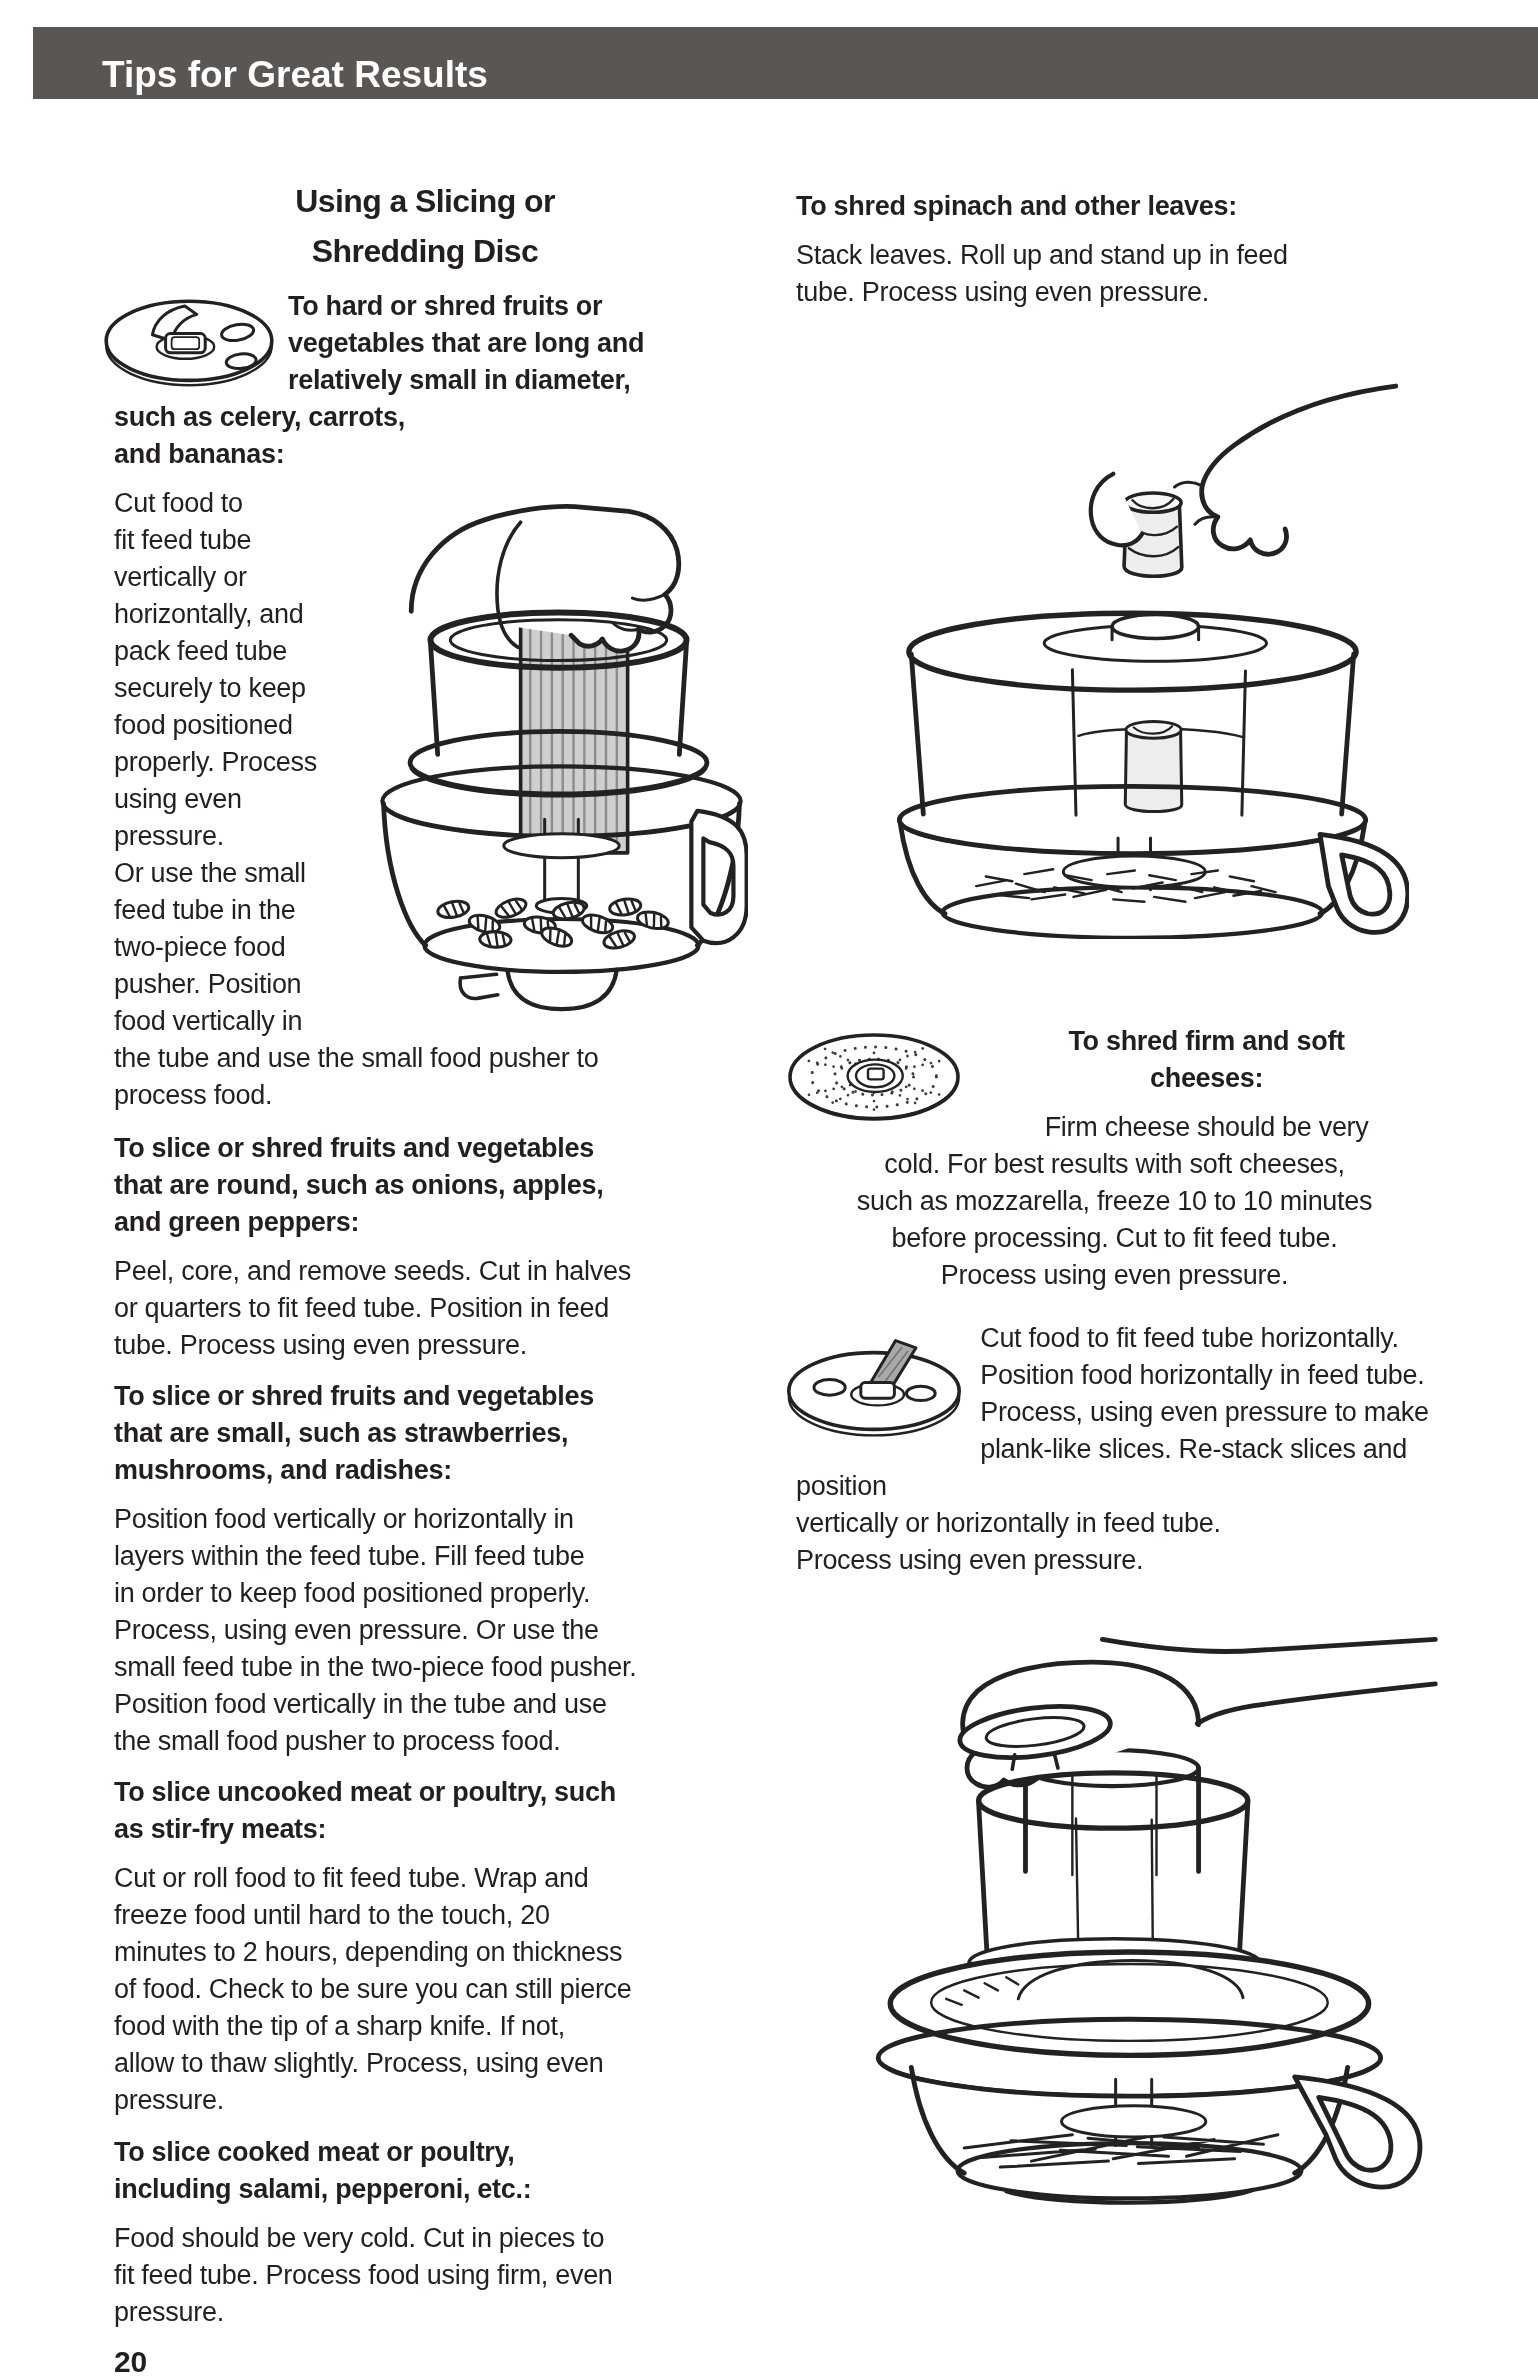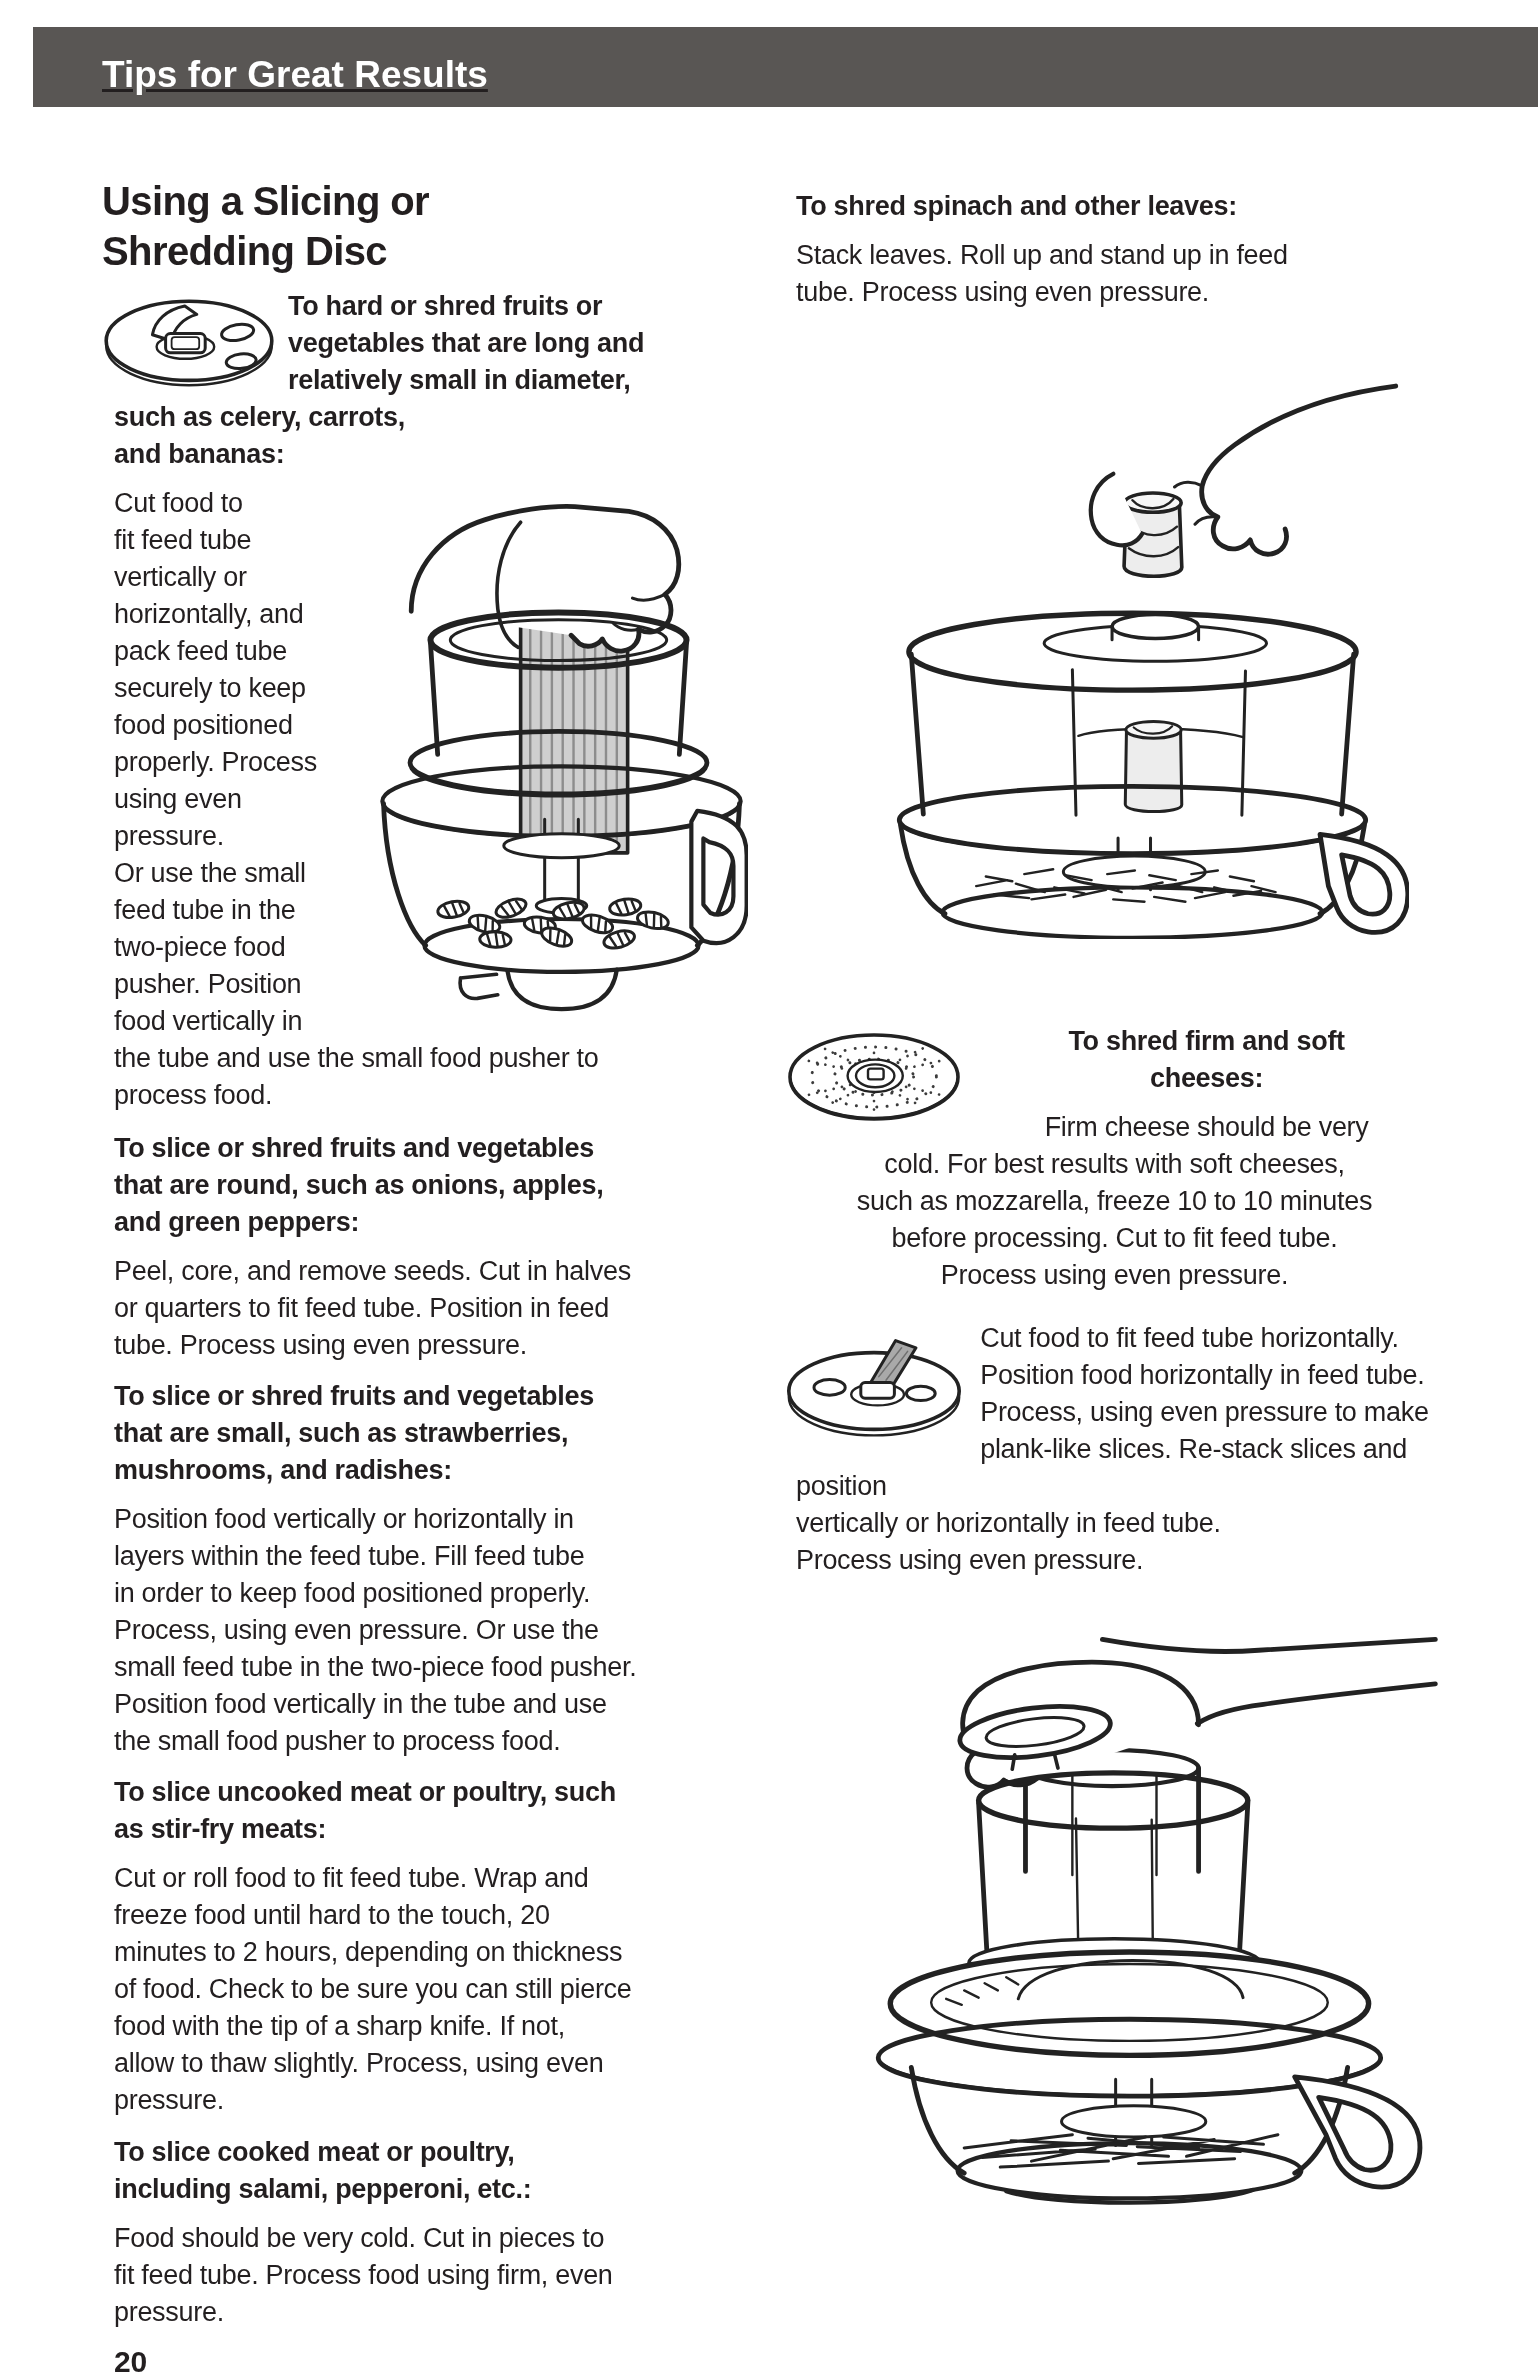--- a/index.html
+++ b/index.html
@@ -1,26 +1,26 @@
 <!DOCTYPE html>
 <html style="font-size:9.6px"><head>
 <meta charset="utf-8">
 <style>
   html,body{margin:0;padding:0;background:#ffffff;}
   body{width:1539px;height:2377px;font-family:"Liberation Sans",sans-serif;color:#231f20;}
   .page{position:relative;width:1539px;height:2377px;overflow:hidden;background:#fff;}
-  .banner{position:absolute;left:33px;right:1.2px;top:27px;height:80px;background:#595654;text-decoration:underline;}
+  .banner{position:absolute;left:33px;right:1.2px;top:27px;height:72px;background:#595654;}
   .banner h1{margin:0;padding-left:69px;line-height:96px;font-size:37px;font-weight:bold;color:#ffffff;letter-spacing:0;}
   .col{position:absolute;top:0;}
   .col-left{left:102px;width:646px;}
   .col-right{left:784px;width:661px;}
   .pre{white-space:pre-line;}
   p{margin:12px;font-size:27px;line-height:37px;letter-spacing:-0.3px;}
   .bold{font-weight:bold;}
-  .h2{margin:176px 0 0 0;font-size:40px;line-height:50px;font-weight:bold;letter-spacing:-0.6px;}
+  .h2{margin:176px 0 0 0;font-size:32px;line-height:50px;font-weight:bold;letter-spacing:-0.6px;text-align:center;}
   .intro{margin-top:0;}
   .float-l{float:left;}
   .float-r{float:right;}
   .discbox-slice{width:174px;height:108px;margin-right:12px;}
   .discbox-shred{width:183px;height:108px;margin-right:13.2px;}
   .discbox-jul{width:183px;height:148px;margin-right:13.2px;}
   .illo1{width:379px;height:529px;}
   .sec-s1{margin-top:15.6px;}
   .sec{margin-top:14.4px;}
   .pagenum{margin-top:12px;font-size:30px;font-weight:bold;}

